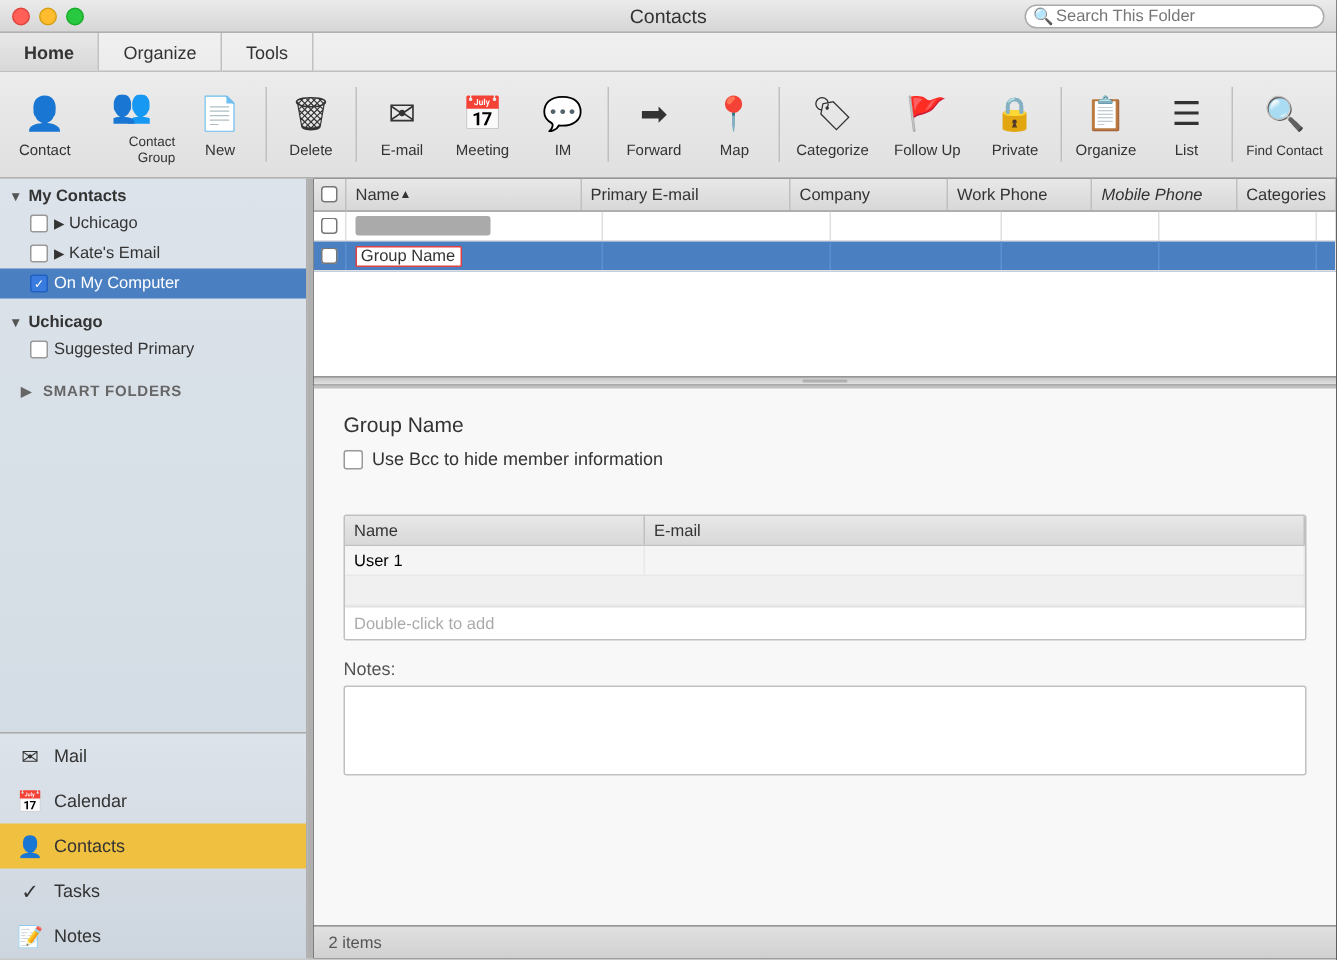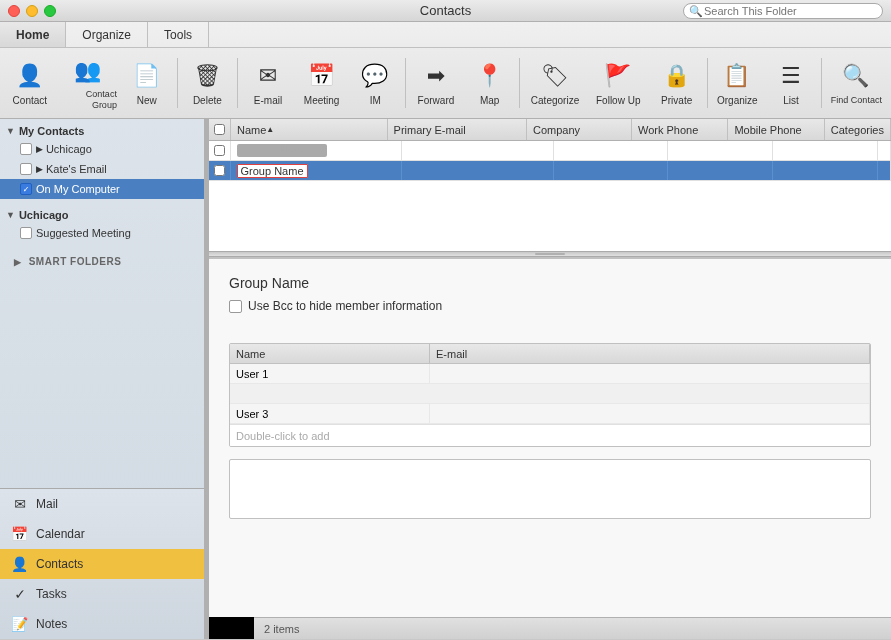--- a/index.html
+++ b/index.html
@@ -238,21 +238,21 @@
       border-right: 1px solid #c0c0c0;
       height: 100%;
       display: flex;
       align-items: center;
     }
     .list-header-check { width: 22px; justify-content: center; }
     .list-header-name { width: 180px; }
     .list-header-email { width: 160px; }
     .list-header-company { width: 120px; }
     .list-header-work { width: 110px; }
-    .list-header-mobile { width: 110px; }
+    .list-header-mobile { width: 110px; font-style: italic; }
     .list-header-cat { flex: 1; }
 
     
     .sort-asc::after { content: ' ▲'; font-size: 8px; }
 
     
     .list-row {
       display: flex;
       height: 20px;
       align-items: center;
@@ -380,21 +380,20 @@
     
     .status-bar {
       height: 22px;
       background: linear-gradient(to bottom, #e0e0e0, #d0d0d0);
       border-top: 1px solid #b0b0b0;
       display: flex;
       align-items: center;
       padding: 3px 10px;
       font-size: 11px;
       color: #555;
-      margin-left: 45px;
     }
     .resize-handle {
       width: 4px;
       background: #b0b0b0;
       cursor: col-resize;
     }
   </style>
 </head>
 <body>
 
@@ -527,21 +526,21 @@
         <span>On My Computer</span>
       </div>
     </div>
     <div class="sidebar-section">
       <div class="sidebar-group-header">
         <span class="arrow">▼</span>
         <span>Uchicago</span>
       </div>
       <div class="sidebar-item">
         <span class="check-icon"></span>
-        <span>Suggested Meeting</span>
+        <span>Suggested Primary</span>
       </div>
     </div>
     <div style="padding: 6px 6px 2px 6px">
       <div class="sidebar-sub-header">
         <span style="font-size:9px;margin-right:4px">▶</span>
         <span>SMART FOLDERS</span>
       </div>
     </div>
 
     <div style="flex:1"></div>
@@ -633,30 +632,27 @@
           <div class="members-header-cell mhc-email">E-mail</div>
         </div>
 
         <div class="member-row">
           <div class="member-cell mc-name">User 1</div>
           <div class="member-cell mc-email"></div>
         </div>
         <div class="member-row" style="background:#f0f0f0">
           <div class="member-cell mc-email"></div>
         </div>
-        <div class="member-row">
-          <div class="member-cell mc-name">User 3</div>
-          <div class="member-cell mc-email"></div>
-        </div>
         <div class="dbl-click-add">
           <span>Double-click to add</span>
         </div>
       </div>
 
       <div class="notes-section">
+        <div class="notes-label">Notes:</div>
         <textarea class="notes-area" style=""></textarea>
       </div>
     </div>
 
     <div class="status-bar">
       <span>2 items</span>
     </div>
   </div>
 </div>
 

